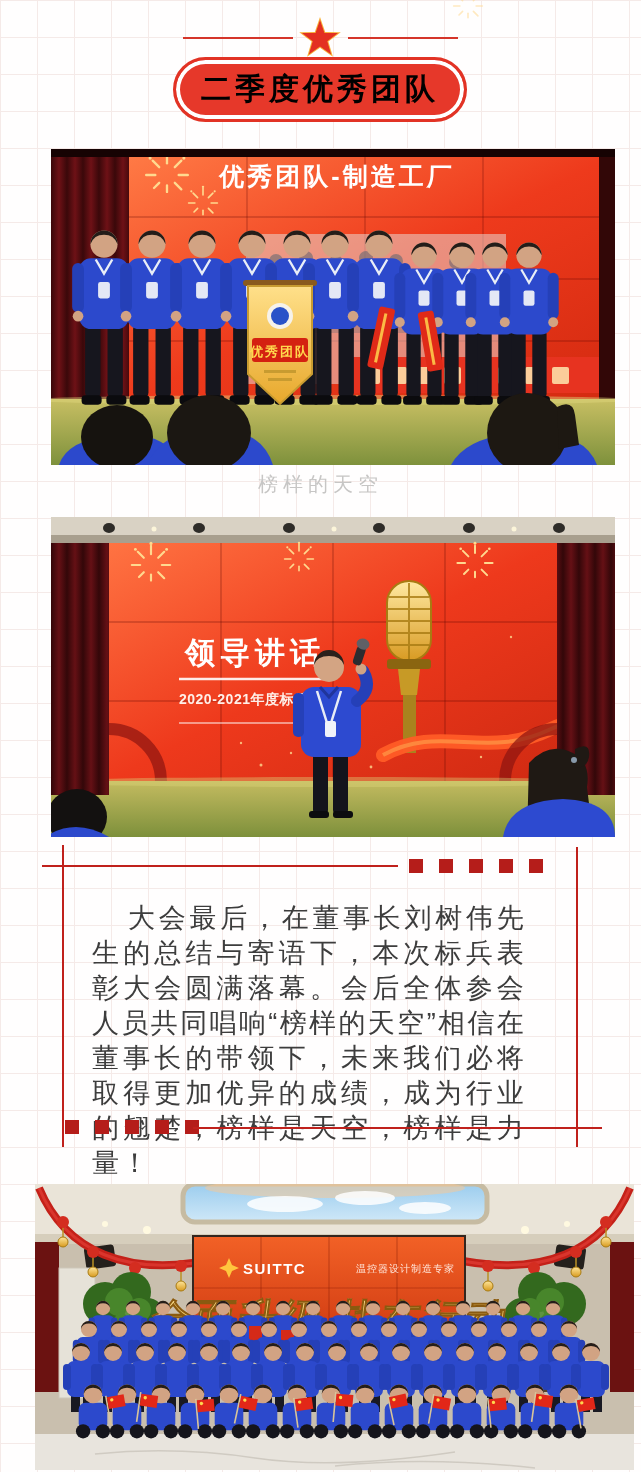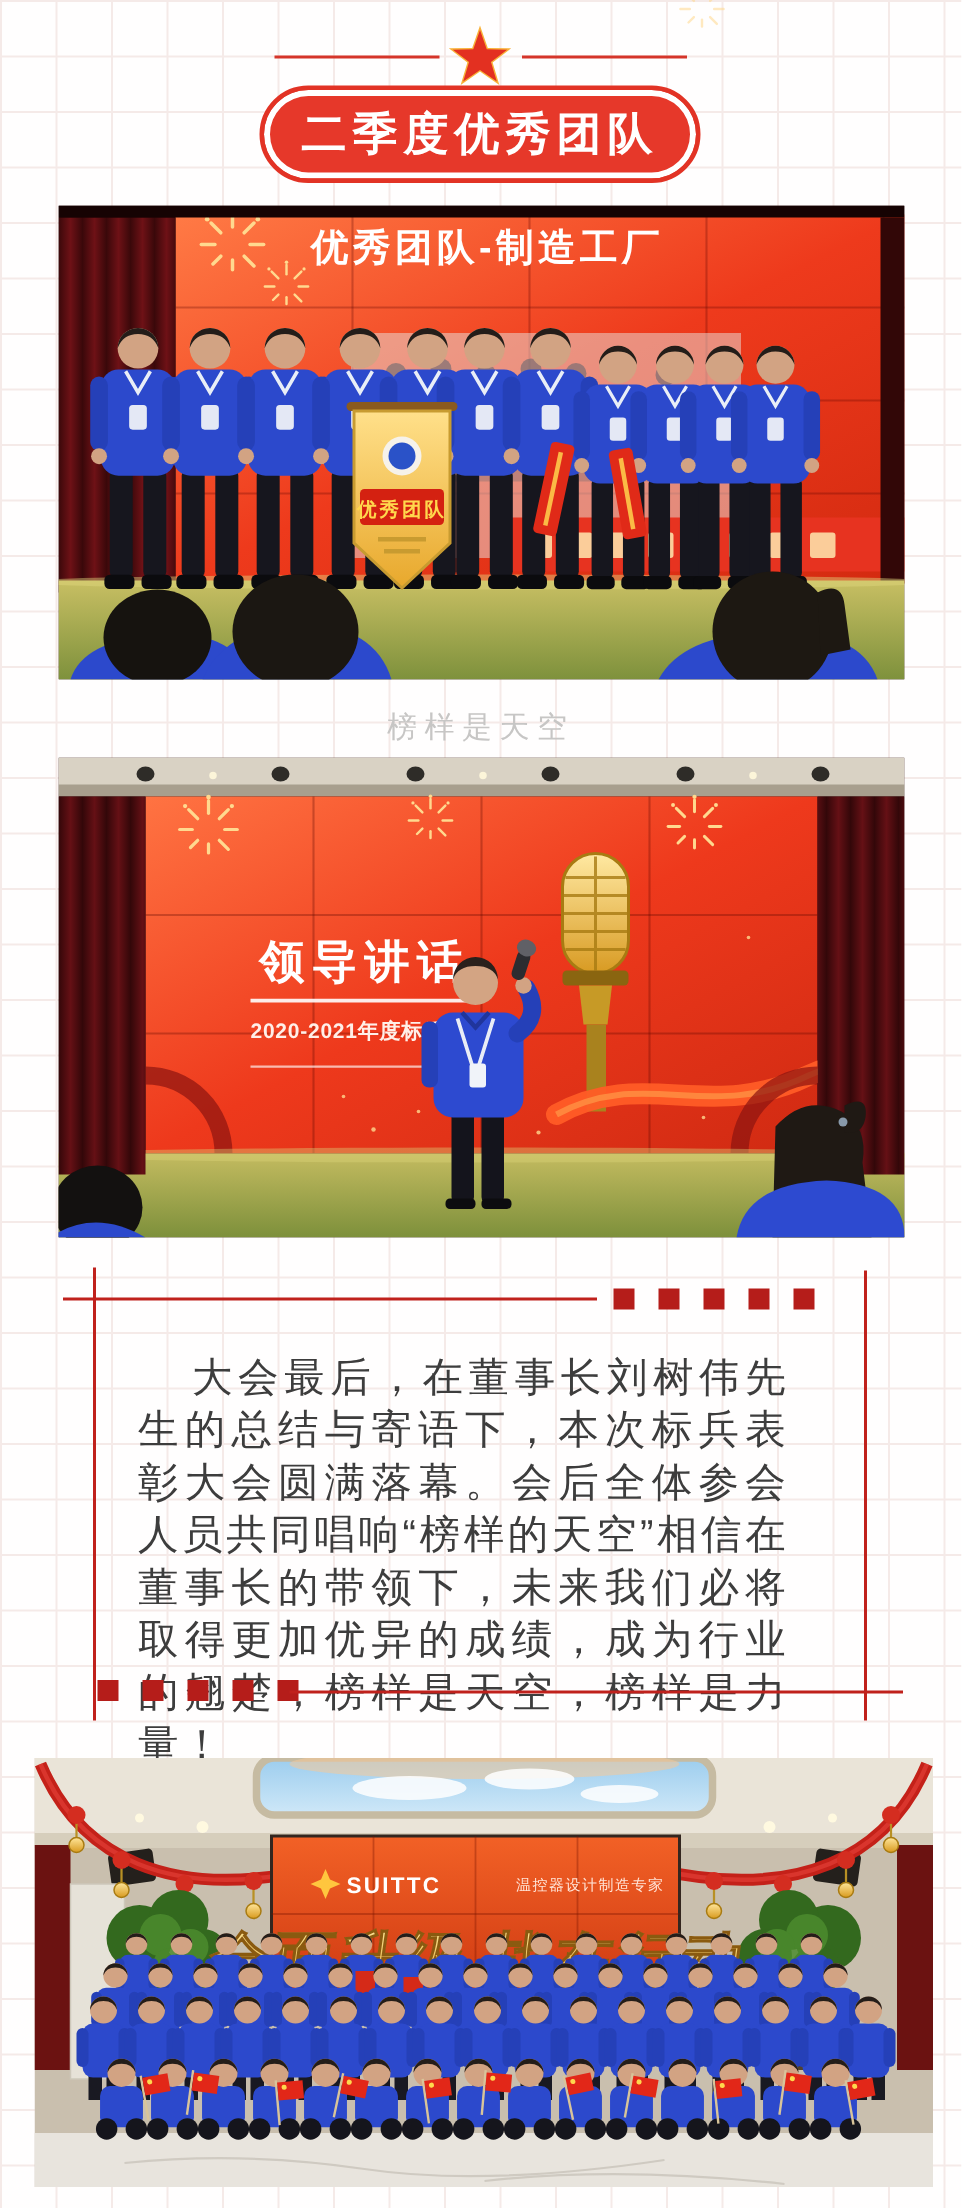--- a/index.html
+++ b/index.html
@@ -7,22 +7,22 @@
   .page{position:relative;width:641px;height:1472px;overflow:hidden;
     background:
       linear-gradient(#f5eae8 1px, transparent 1px) 0 0/37px 37px,
       linear-gradient(90deg,#f5eae8 1px, transparent 1px) 0 0/37px 37px,
       #fffefe;}
   .abs{position:absolute;}
   .hline{position:absolute;height:2px;background:#d5352a;}
   .badge{position:absolute;left:173px;top:57px;width:294px;height:65px;
     background:#e6382a;border:3px solid #e23325;border-radius:36px;
     box-shadow:inset 0 0 0 4px #ffffff;display:flex;align-items:center;justify-content:center;box-sizing:border-box;}
-  .badge span{color:#ffffff;font-size:30px;font-weight:bold;letter-spacing:4px;}
-  figure.photo{position:absolute;margin:0;padding:0;}
+  .badge span{color:#000000;font-size:30px;font-weight:bold;letter-spacing:4px;}
+  figure.photo{position:absolute;margin:12px;padding:0;}
   figure.photo svg{display:block;}
   .caption{position:absolute;left:0;top:471px;width:641px;text-align:center;
     color:#c7c6c5;font-size:20px;letter-spacing:5px;}
   .quote-text{position:absolute;left:92px;top:901px;width:434px;margin:0;
     font-size:27px;line-height:35px;letter-spacing:2.2px;color:#3d3d3d;
     text-align:justify;text-indent:36px;}
   .vline{position:absolute;width:2px;background:#c0211c;}
   .hl2{position:absolute;height:2px;background:#c0211c;}
   .sq{position:absolute;width:14px;height:14px;background:#b51d1a;}
 </style>
@@ -202,21 +202,21 @@
         <ellipse cx="66" cy="288" rx="36" ry="32" fill="#16130f"></ellipse>
         <path d="M96,316 q14,-34 62,-36 q52,-2 64,36 z" fill="#2c49cc"></path>
         <ellipse cx="158" cy="284" rx="42" ry="38" fill="#1b1712"></ellipse>
         <path d="M400,316 q16,-30 74,-32 q60,-2 72,32 z" fill="#2c49cc"></path>
         <ellipse cx="476" cy="284" rx="40" ry="40" fill="#1d1812"></ellipse>
         <path d="M506,258 q16,-8 18,8 l4,30 -20,4 z" fill="#1d1812"></path>
       </g>
     </svg>
   </figure>
 
-  <div class="caption">榜样是天空</div>
+  <div class="caption">榜样的天空</div>
 
   <figure class="photo" style="left:39px;top:505px;width:564px;height:360px">
     <svg viewBox="0 0 564 320" width="564" height="320">
       <defs>
         <linearGradient id="p2scr" x1="0" y1="0" x2="1" y2="1">
           <stop offset="0" stop-color="#ff7342"></stop>
             <stop offset="0.5" stop-color="#ee391c"></stop>
             <stop offset="1" stop-color="#d02a12"></stop>
         </linearGradient>
         <linearGradient id="p2curt" x1="0" y1="0" x2="16" y2="0" gradientUnits="userSpaceOnUse" spreadMethod="repeat">

